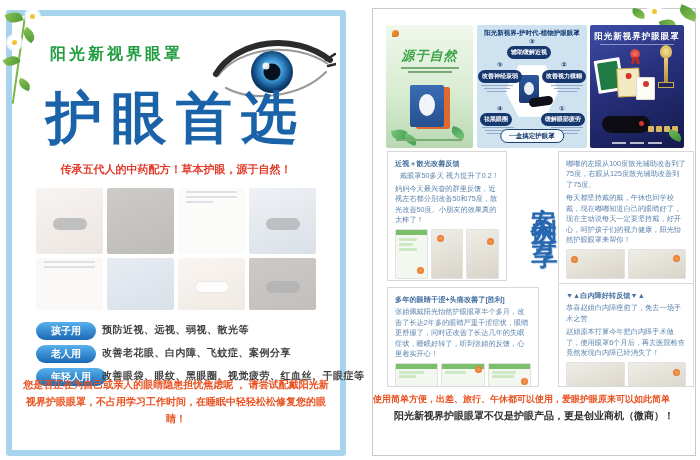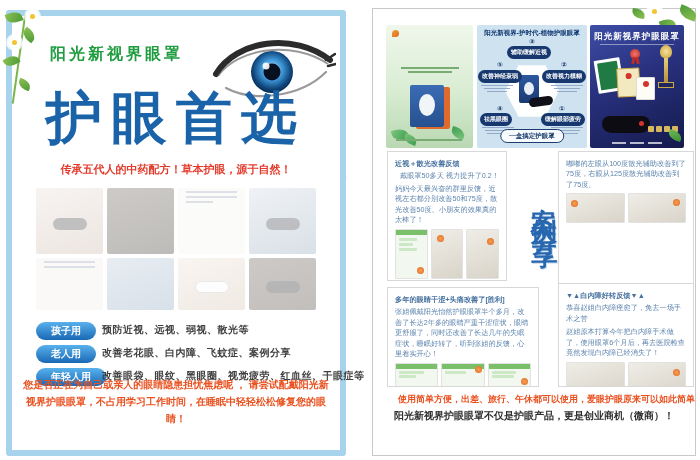--- a/index.html
+++ b/index.html
@@ -130,21 +130,21 @@
   .card1{left:14px;top:142px;width:120px;height:130px;}
   .card2{left:185px;top:142px;width:136px;height:144px;}
   .card3{left:14px;top:278px;width:152px;height:100px;}
   .card4{left:185px;top:274px;width:136px;height:104px;}
   .card1 .thumbs{height:50px;}
   .card2 .thumbs{height:30px;}
   .card3 .thumbs{height:25px;}
   .card4 .thumbs{height:32px;}
   .more{position:absolute;right:8px;bottom:2px;color:#9ab0c6;font-size:8px;letter-spacing:2px;}
 
-  .bline-orange{position:absolute;left:0;top:384px;width:100%;text-align:right;font-size:9px;font-weight:bold;color:#e9511f;}
+  .bline-orange{position:absolute;left:0;top:384px;width:100%;text-align:left;font-size:9px;font-weight:bold;color:#e9511f;}
   .bline-dark{position:absolute;left:0;top:400px;width:100%;text-align:center;font-size:10px;font-weight:bold;color:#2e2e2e;}
 </style>
 </head>
 <body>
 
 <div class="canvas">
 
   <div class="wm wm1">鸟</div>
   <div class="wm wm2">图</div>
   <div class="wm wm3">多</div>
@@ -249,20 +249,21 @@
       <div class="daisy" style="right:40px;top:0px;">
           <i></i>
         </div>
       <div class="daisy" style="right:18px;top:26px;">
           <i></i>
         </div>
     </div>
 
     <div class="poster pg">
       <div class="pg-logo"></div>
+      <div class="pg-title">源于自然</div>
       <div style="position:absolute;left:0;top:40px;width:100%;">
         <div class="pg-bar" style="width:58px;"></div>
         <div class="pg-bar" style="width:44px;"></div>
       </div>
       <div class="pg-box">
           <i></i>
         </div>
       <div class="pleaf" style="left:6px;bottom:8px;width:16px;height:11px;transform:rotate(-15deg);"></div>
       <div class="pleaf" style="left:18px;bottom:4px;width:13px;height:9px;transform:rotate(20deg);"></div>
       <div class="pleaf" style="right:8px;bottom:10px;width:14px;height:10px;transform:rotate(200deg);"></div>
@@ -365,20 +366,21 @@
             <span class="odot" style="left:5px;top:5px;"></span>
           </div>
         <div class="thumb">
             <span class="odot" style="right:4px;top:8px;"></span>
           </div>
       </div>
     </div>
 
     <div class="card card2">
       <div class="cb">嘟嘟的左眼从100度散光辅助改善到了75度，右眼从125度散光辅助改善到了75度。</div>
+      <div class="cb">每天都坚持戴的戴，午休也回学校戴，现在嘟嘟知道自己的眼睛好了，现在主动说每天一定要坚持戴，好开心，呵护孩子们的视力健康，阳光怡然护眼眼罩来帮你！</div>
       <div class="thumbs">
         <div class="thumb">
             <span class="odot" style="left:4px;top:6px;"></span>
           </div>
         <div class="thumb">
             <span class="odot" style="right:5px;top:5px;"></span>
           </div>
       </div>
       <div class="more">··</div>
     </div>

